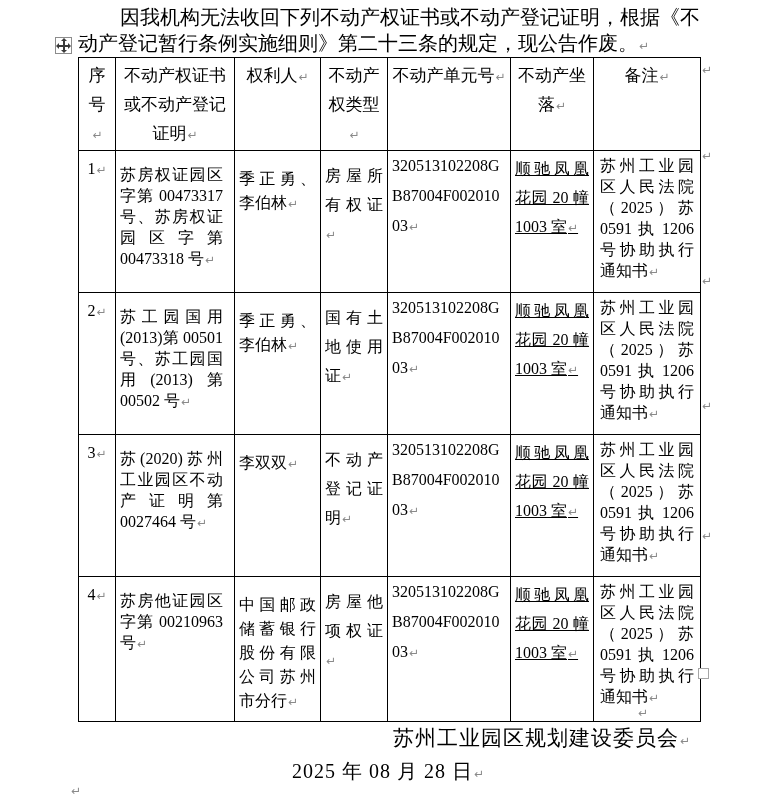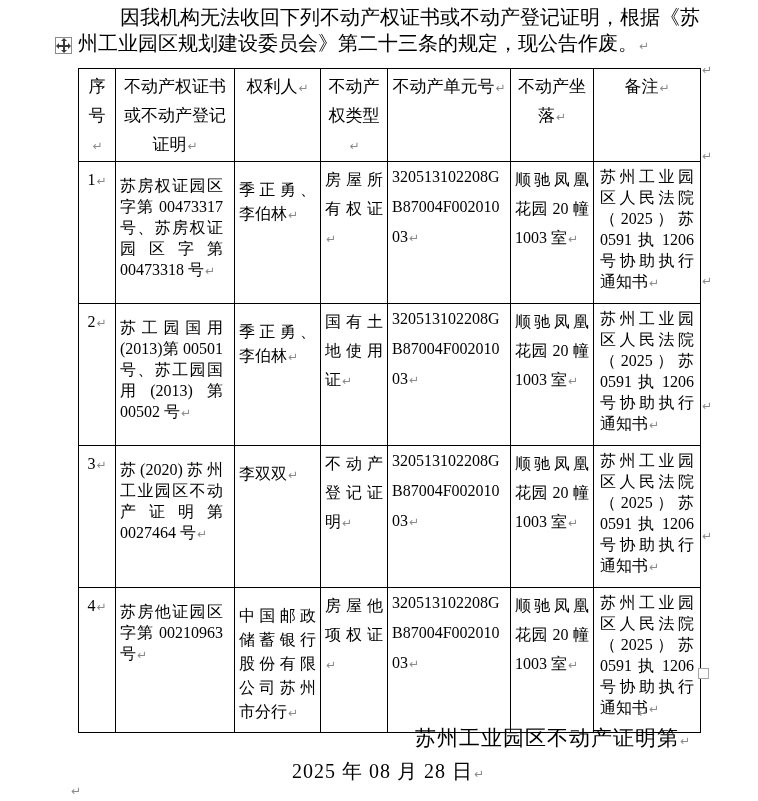--- a/index.html
+++ b/index.html
@@ -18,39 +18,39 @@
   }
   
   .mark {
     color:#8a8a8a; font-size:12px;
     font-family:"DejaVu Sans",sans-serif;
     letter-spacing:0; margin-left:1px;
   }
   .abs-mark { position:absolute; }
   
   table.notice {
-    position:absolute; left:78px; top:68px; width:622px;
+    position:absolute; left:78px; top:57px; width:622px;
     border-collapse:collapse; table-layout:fixed;
   }
   table.notice th, table.notice td {
     border:1px solid #000; vertical-align:top;
     font-weight:normal; overflow:hidden;
     font-size:16px;
   }
   table.notice th {
     font-size:17px; line-height:29px; text-align:center;
     padding:3px 4px 0 4px;
   }
   .jc { text-align:justify; text-justify:inter-character; }
   td.c0 { text-align:center; line-height:29px; padding-top:3px; }
   td.c1 { line-height:21px; padding:13px 11px 0 4px; }
   td.c2 { line-height:24px; padding:16px 4px 0 4px; font-feature-settings:"halt"; }
-  td.c3 { line-height:29px; padding:3px 4px 0 4px; }
+  td.c3 { line-height:29px; padding:10px 4px 0 4px; }
   td.c4 { line-height:30px; padding:0 4px 0 4px; word-break:break-all; }
-  td.c5 { line-height:29px; padding:3px 4px 0 4px; }
+  td.c5 { line-height:29px; padding:3px 4px 0 4px;text-decoration:underline; }
   td.c6 { line-height:21px; padding:4px 6px 9px 6px; }
   
   .move-handle {
     position:absolute; left:55px; top:37px; width:17px; height:17px;
     border:1px solid #8c8c8c; background:#fff;
   }
   .mh-h { position:absolute; left:2px; right:2px; top:50%; margin-top:-1px; height:2px; background:#3a3a3a; }
   .mh-v { position:absolute; top:2px; bottom:2px; left:50%; margin-left:-1px; width:2px; background:#3a3a3a; }
   .mh-t { position:absolute; width:0; height:0; border:3px solid transparent; }
   .mh-t.up    { left:50%; margin-left:-3px; top:0;    border-top-width:0;    border-bottom-color:#3a3a3a; }
@@ -79,21 +79,21 @@
 
 <div class="move-handle">
   <div class="mh-h"></div>
   <div class="mh-v"></div>
   <div class="mh-t up"></div>
   <div class="mh-t down"></div>
   <div class="mh-t left"></div>
   <div class="mh-t right"></div>
 </div>
 
-<p class="intro"><span>因我机构无法收回下列不动产权证书或不动产登记证明，根据《苏州工业园区规划建设委员会》第二十三条的规定，现公告作废。</span><span class="mark">↵</span></p>
+<p class="intro"><span>因我机构无法收回下列不动产权证书或不动产登记证明，根据《不动产登记暂行条例实施细则》第二十三条的规定，现公告作废。</span><span class="mark">↵</span></p>
 
 <table class="notice">
   <colgroup>
       <col style="width: 37px;">
       <col style="width: 119px;">
       <col style="width: 86px;">
       <col style="width: 67px;">
       <col style="width: 123px;">
       <col style="width: 83px;">
       <col style="width: 107px;">
@@ -154,16 +154,16 @@
     <span class="mark abs-mark" style="left: 701px; top: 149px;">↵</span>
     <span class="mark abs-mark" style="left: 701px; top: 274px;">↵</span>
     <span class="mark abs-mark" style="left: 701px; top: 399px;">↵</span>
     <span class="mark abs-mark" style="left: 701px; top: 529px;">↵</span>
   </div>
 
 <div class="resize-handle"></div>
 
 <span class="mark abs-mark" style="left:637px; top:706px;">↵</span>
 
-<p class="footer-org"><span>苏州工业园区不动产证明第</span><span class="mark">↵</span></p>
+<p class="footer-org"><span>苏州工业园区规划建设委员会</span><span class="mark">↵</span></p>
 <p class="footer-date"><span>2025 年 08 月 28 日</span><span class="mark">↵</span></p>
 
 <span class="mark abs-mark" style="left:70px; top:784px;">↵</span>
 
 </body></html>

